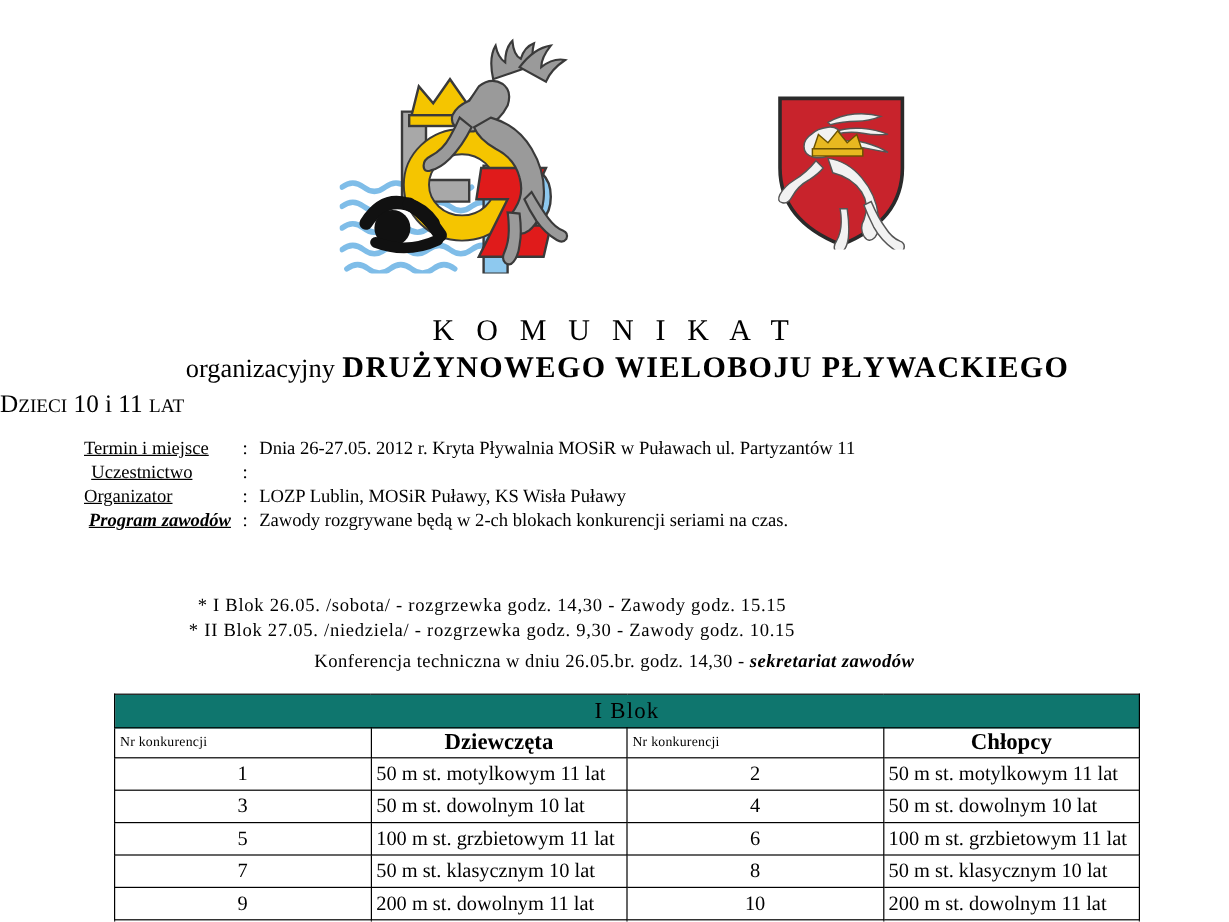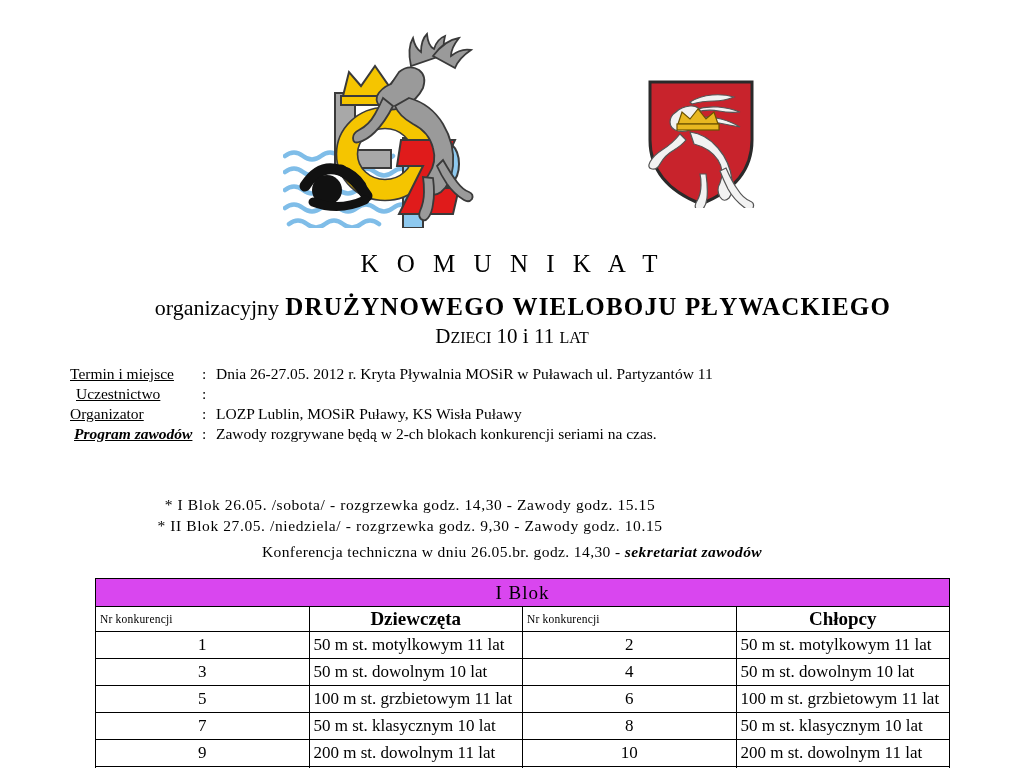--- a/index.html
+++ b/index.html
@@ -31,21 +31,21 @@
   }
   .lublin-crest {
     position: absolute;
     left: 646px; top: 78px;
     width: 110px; height: 130px;
   }
 
   
   .title-komunikat {
     position: absolute;
-    left: 0; top: 250px;
+    left: 0; top: 262px;
     width: 1024px;
     text-align: center;
     font-size: 25px;
     letter-spacing: 6px;
     font-family: "Liberation Serif", "DejaVu Serif", serif;
   }
   .title-sub {
     position: absolute;
     left: 0; top: 293px;
     width: 1012px;
@@ -58,21 +58,20 @@
     font-size: 22px;
   }
   .title-sub .strong {
     font-weight: bold;
     letter-spacing: 1.2px;
   }
   .title-age {
     position: absolute;
     left: 0; top: 324px;
     width: 1024px;
-    text-align: center;
     font-size: 21px;
     white-space: nowrap;
   }
   .title-age .sc-first { font-size: 21px; }
   .title-age .sc-rest  { font-size: 16px; }
 
   
   .info {
     position: absolute;
     left: 70px; top: 364px;
@@ -141,21 +140,21 @@
     table-layout: fixed;
     font-size: 17px;
   }
   .events-table td {
     border: 1px solid #000000;
     padding: 1px 4px;
     height: 24px;
     vertical-align: middle;
   }
   .events-table .block-title {
-    background: #d946ef;
+    background: #0f766e;
     text-align: center;
     font-size: 19px;
     height: 25px;
     letter-spacing: 1px;
   }
   .col-num   { width: 85px;  text-align: center; }
   .col-name  { width: 342px; text-align: left; padding-left: 8px; }
   .hdr-num {
     font-size: 11.5px;
     text-align: left;

